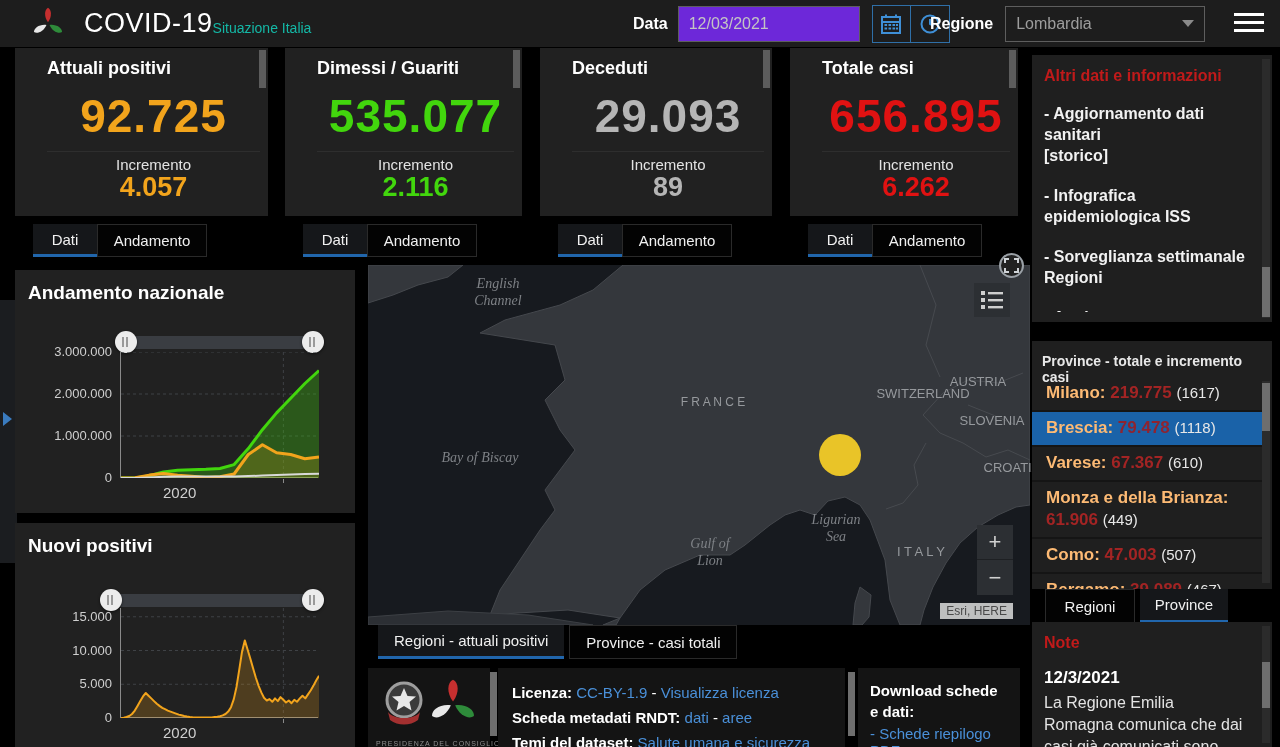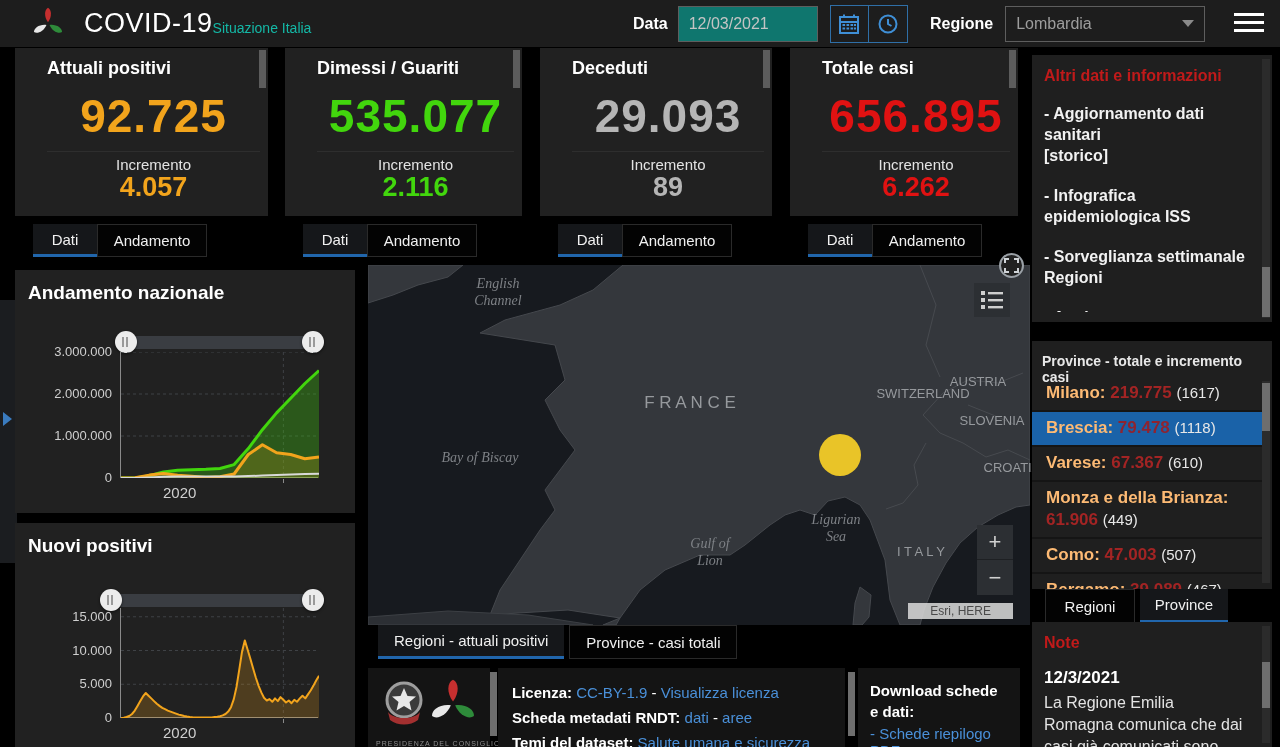--- a/index.html
+++ b/index.html
@@ -6,21 +6,21 @@
   *{box-sizing:border-box;font-family:"Liberation Sans",sans-serif;}
   #app{position:relative;width:1280px;height:747px;background:#000;overflow:hidden;color:#fff;}
 
   
   .topbar{position:absolute;left:0;top:0;width:1280px;height:47px;background:#1d1d1d;display:flex;align-items:center;}
   .logo{width:36px;height:36px;margin-left:30px;flex:0 0 auto;}
   .app-title{font-size:27px;font-weight:400;color:#fff;margin-left:18px;letter-spacing:.5px;}
   .app-subtitle{font-size:14px;color:#14b8a6;margin-top:8px;}
   .tb-label{font-weight:bold;font-size:16px;color:#fff;}
   .date-wrap{position:absolute;left:633px;display:flex;align-items:center;}
-  .date-input{width:140px;height:36px;margin-left:10px;background:#0f766e;border:1px solid #5e5e5e;color:#c4c4c4;font-size:16px;padding:0 10px;}
+  .date-input{width:182px;height:36px;margin-left:10px;background:#6d28d9;border:1px solid #5e5e5e;color:#c4c4c4;font-size:16px;padding:0 10px;}
   .icon-btn{width:39px;height:38px;border:1px solid #2f6fa7;background:#1d1d1d;display:flex;align-items:center;justify-content:center;cursor:pointer;}
   .icon-btn + .icon-btn{border-left:none;}
   .region-wrap{position:absolute;left:930px;display:flex;align-items:center;}
   .select-box{width:200px;height:36px;margin-left:12px;border:1px solid #5e5e5e;display:flex;align-items:center;padding:0 10px;color:#9d9d9d;font-size:16px;}
   .caret{margin-left:auto;width:0;height:0;border-left:6px solid transparent;border-right:6px solid transparent;border-top:7px solid #8a8a8a;}
   .burger{position:absolute;right:16px;top:13px;width:30px;height:22px;cursor:pointer;}
   .burger div{height:3px;background:#fff;margin-bottom:5px;}
 
   
   .card{position:absolute;top:48px;height:168px;background:#212121;padding:10px 8px 0 32px;}
@@ -53,21 +53,21 @@
   .mlbl{position:absolute;transform:translate(-50%,-50%);white-space:pre;text-align:center;pointer-events:none;}
   .mlbl.water{font-family:"Liberation Serif",serif;font-style:italic;color:#7d8085;font-size:14px;line-height:17px;}
   .mlbl.country{color:#96999d;font-size:13px;line-height:15px;}
   .marker{position:absolute;border-radius:50%;transform:translate(-50%,-50%);}
   .legend-btn{position:absolute;right:20px;top:18px;width:36px;height:34px;background:#2c2f33;display:flex;align-items:center;justify-content:center;cursor:pointer;}
   .expand-btn{position:absolute;right:6px;top:-12px;width:25px;height:25px;border-radius:50%;border:2px solid #9aa0a6;background:#222;cursor:pointer;}
   .expand-btn i{position:absolute;width:5px;height:5px;border:2px solid #cfd3d7;border-right:none;border-bottom:none;}
   .zoomctl{position:absolute;right:17px;top:260px;width:36px;height:70px;background:#2c2f33;}
   .zoomctl .zb{height:35px;display:flex;align-items:center;justify-content:center;font-size:22px;color:#d0d0d0;cursor:pointer;}
   .zoomctl .zb:first-child{border-bottom:1px solid #1e2023;}
-  .attribution{position:absolute;right:17px;bottom:6px;background:rgba(214,214,214,.88);color:#4a4a4a;font-size:12px;padding:1px 22px;}
+  .attribution{position:absolute;right:17px;bottom:6px;background:rgba(214,214,214,.88);color:#4a4a4a;font-size:12px;padding:1px 6px;}
   .maptabs{position:absolute;left:378px;top:625px;display:flex;height:34px;}
   .maptabs .tab{padding:0 16px;}
 
   
   .fpanel{position:absolute;top:668px;background:#141414;height:79px;}
   .fthumb{position:absolute;top:672px;width:7px;height:64px;background:#6e6e6e;}
   .flines{padding:12px 0 0 14px;font-size:15px;line-height:25px;color:#fff;}
   .flines b{font-weight:bold;}
   .lnk{color:#4a90d9;cursor:pointer;}
   .fcaption{position:absolute;left:8px;top:72px;height:6px;overflow:hidden;font-size:7px;color:#8f8f8f;letter-spacing:1px;white-space:nowrap;}
@@ -295,21 +295,21 @@
         <polyline points="555,150 572,168 595,178 618,192 640,185 662,195"></polyline>
         <polyline points="558,178 546,200 550,220 535,238 518,244"></polyline>
         <polyline points="600,140 625,150 648,160"></polyline>
         <polyline points="552,0 568,40 558,80 572,112"></polyline>
       </g>
     </svg>
 
     <div id="map-labels">
         <span class="mlbl water" style="left: 130px; top: 27px;">English
 Channel</span>
-        <span class="mlbl country" style="left: 322px; top: 137px; font-size: 17px; text-align: center;">F R A N C E</span>
+        <span class="mlbl country" style="left: 345px; top: 137px; font-size: 12px; text-align: center;">F R A N C E</span>
         <span class="mlbl water" style="left: 112px; top: 192px;">Bay of Biscay</span>
         <span class="mlbl country" style="left: 555px; top: 128px;">SWITZERLAND</span>
         <span class="mlbl country" style="left: 610px; top: 116px;">AUSTRIA</span>
         <span class="mlbl country" style="left: 624px; top: 155px;">SLOVENIA</span>
         <span class="mlbl country" style="left: 617px; top: 202px; margin-left: 27px;">CROATIA</span>
         <span class="mlbl water" style="left: 468px; top: 263px;">Ligurian
 Sea</span>
         <span class="mlbl water" style="left: 342px; top: 287px;">Gulf of
 Lion</span>
         <span class="mlbl country" style="left: 553px; top: 286px;">I T A L Y</span>

